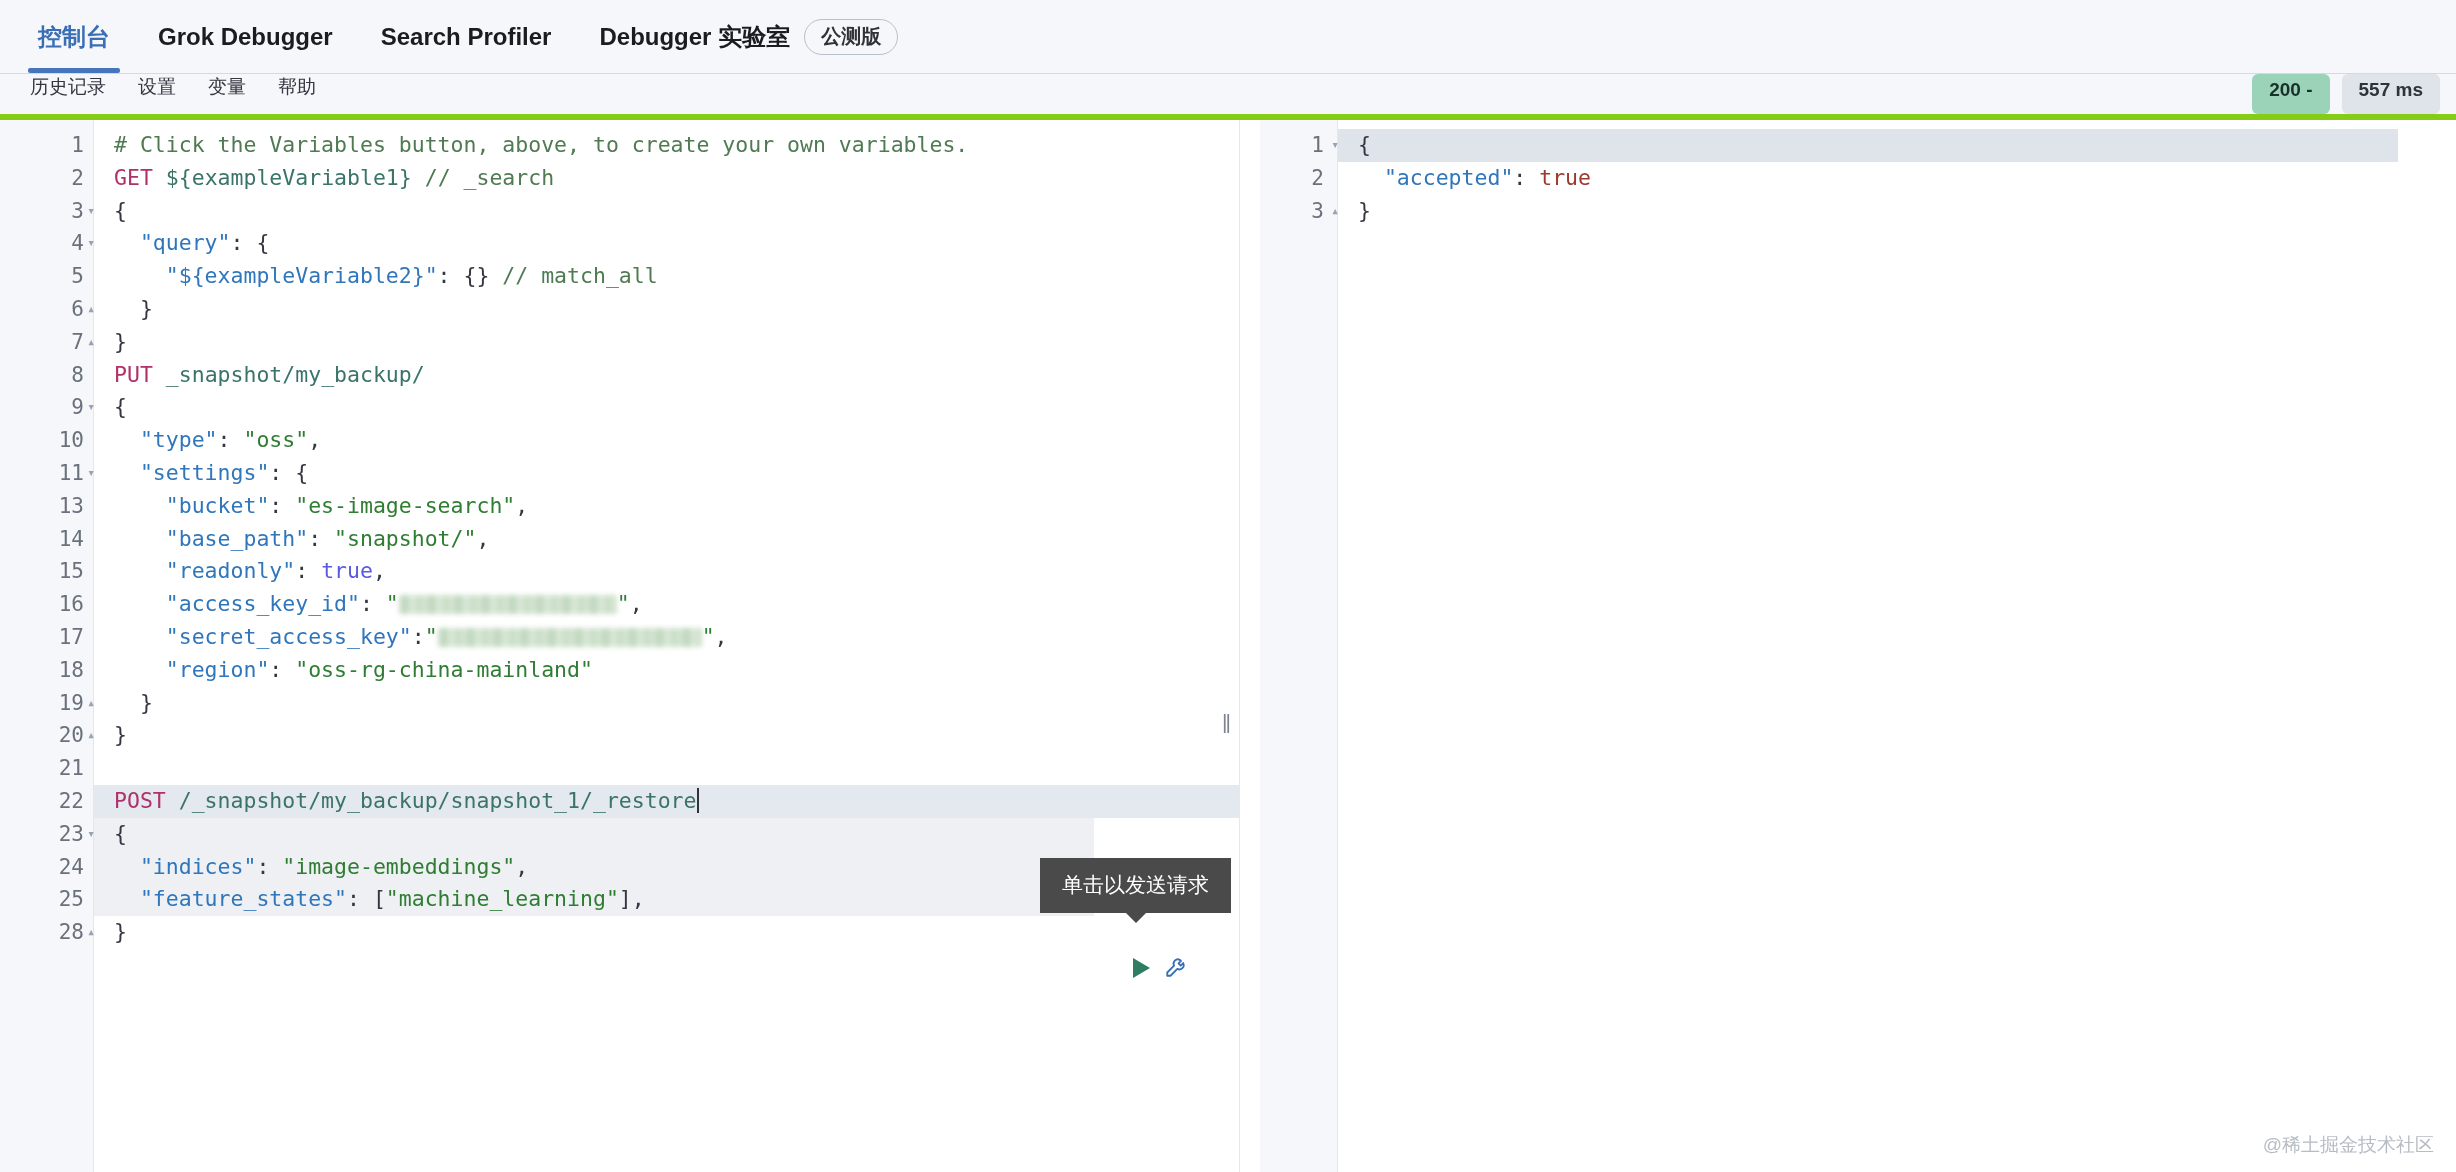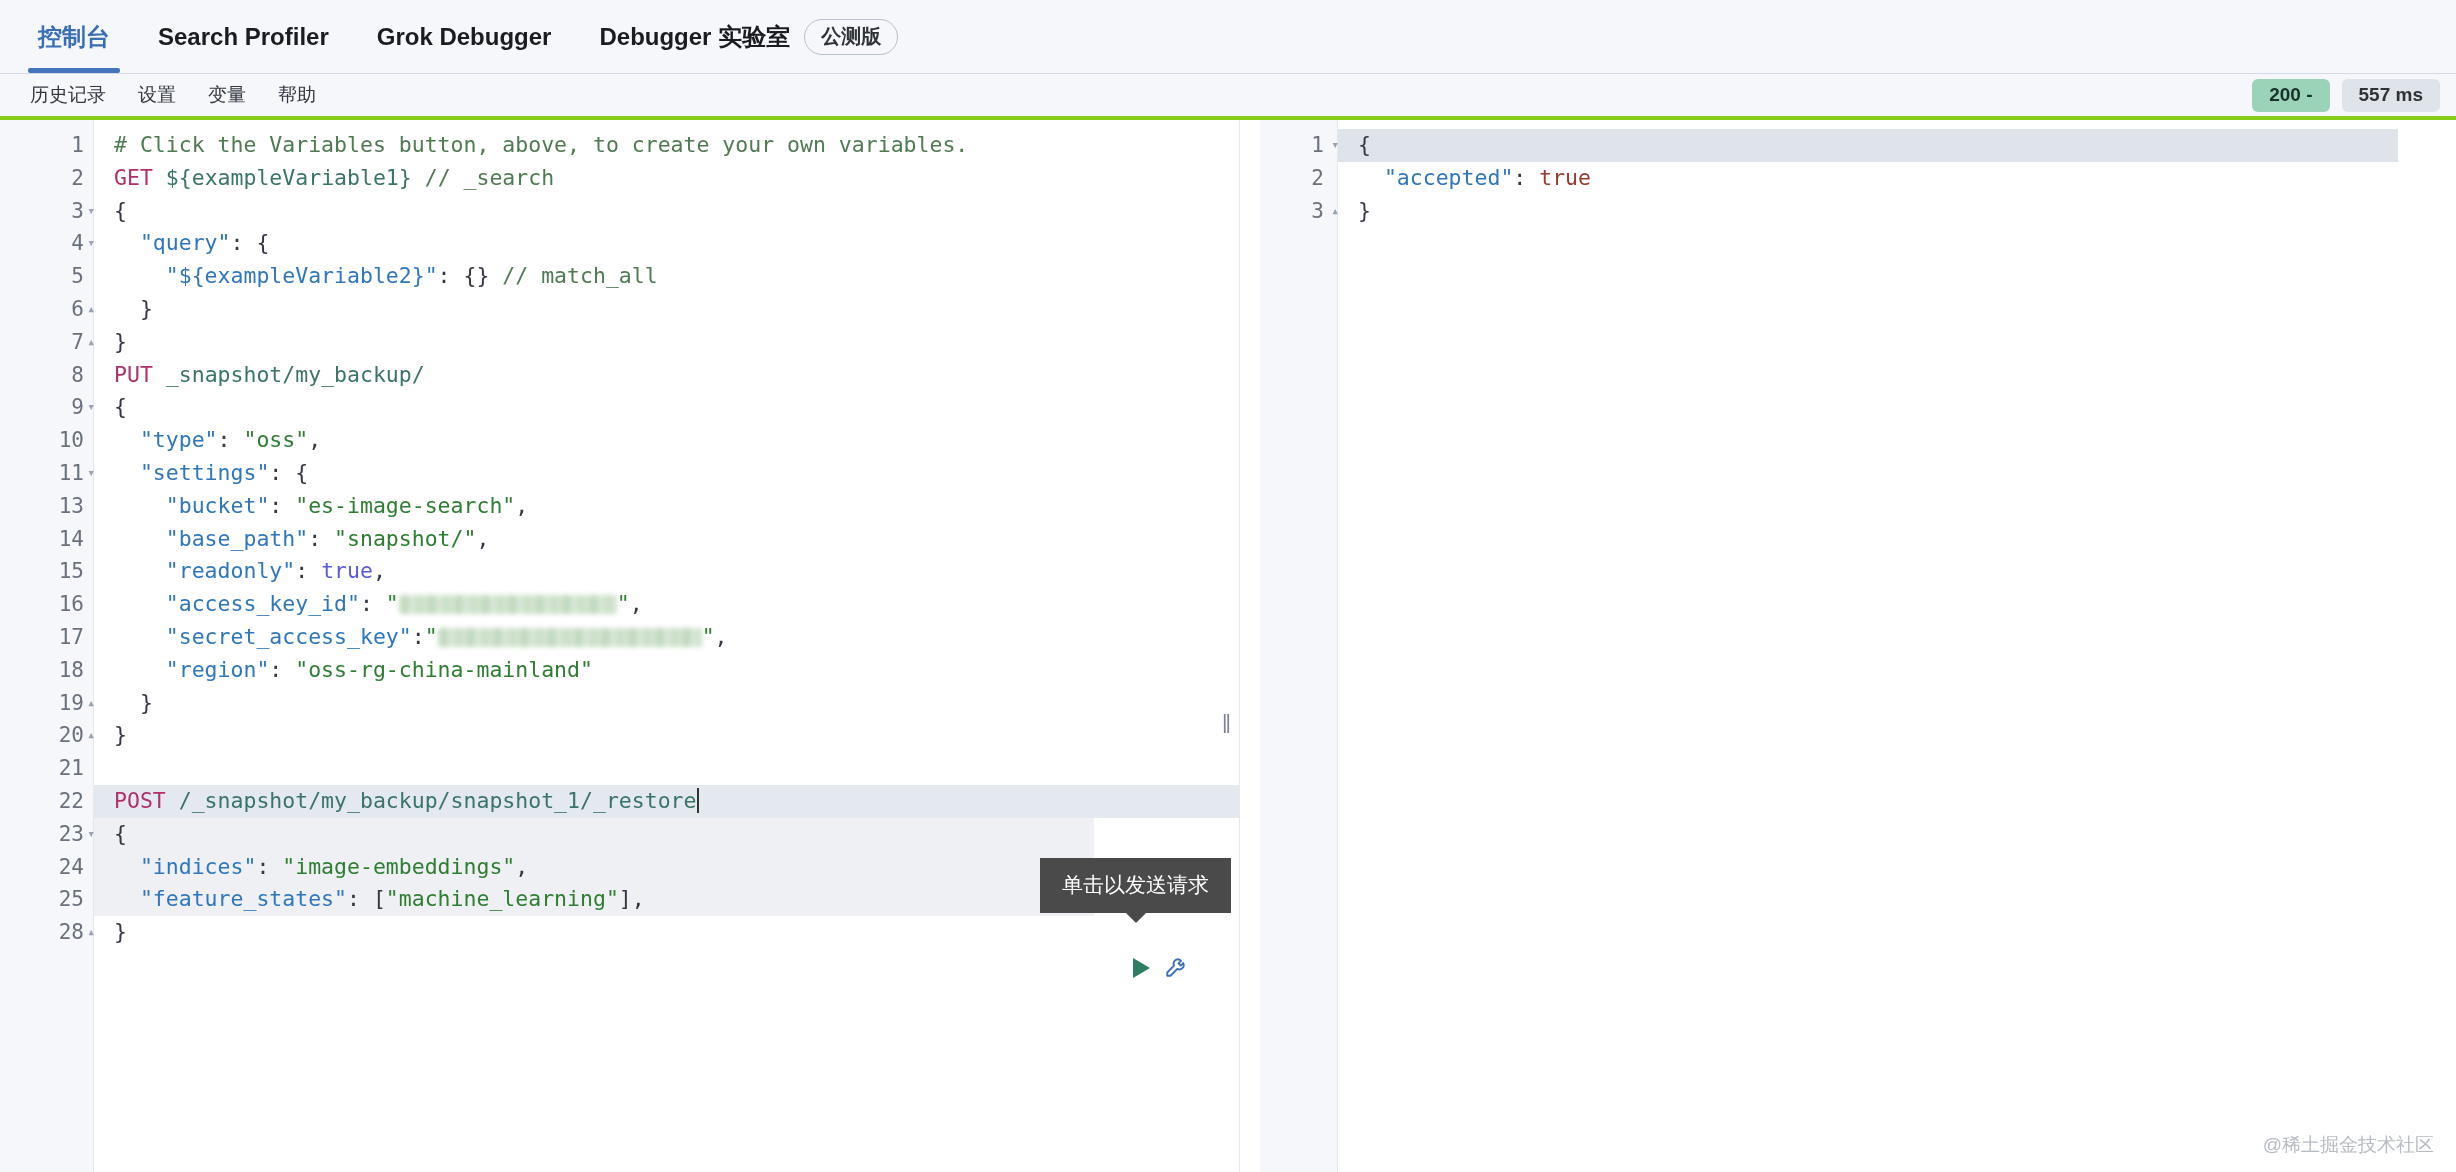--- a/index.html
+++ b/index.html
@@ -49,23 +49,22 @@
     font-weight: 700;
     color: #2f3338;
     background: #f5f7fa;
     line-height: 1.25;
   }
 
   
   .toolbar {
     height: 46px;
     background: #f5f7fa;
-    border-bottom: 4px solid #84cc16;
-    display: flex;
-    align-items: center;
+    border-bottom: 6px solid #84cc16;
+    display: flex;
     padding: 0 16px 0 14px;
     position: relative;
   }
   .toolbar-item {
     font-size: 19px;
     color: #343741;
     padding: 0 16px;
     cursor: pointer;
     white-space: nowrap;
   }
@@ -257,24 +256,24 @@
   }
 </style>
 </head>
 <body>
 
 <div class="topnav">
   <div class="topnav-item active">
     <span>控制台</span>
   </div>
   <div class="topnav-item">
+    <span>Grok Debugger</span>
+  </div>
+  <div class="topnav-item">
     <span>Search Profiler</span>
-  </div>
-  <div class="topnav-item">
-    <span>Grok Debugger</span>
   </div>
   <div class="topnav-item">
     <span>Debugger 实验室</span>
     <span class="beta-badge">公测版</span>
   </div>
 </div>
 
 <div class="toolbar">
   <div class="toolbar-item">历史记录</div>
   <div class="toolbar-item">设置</div>

